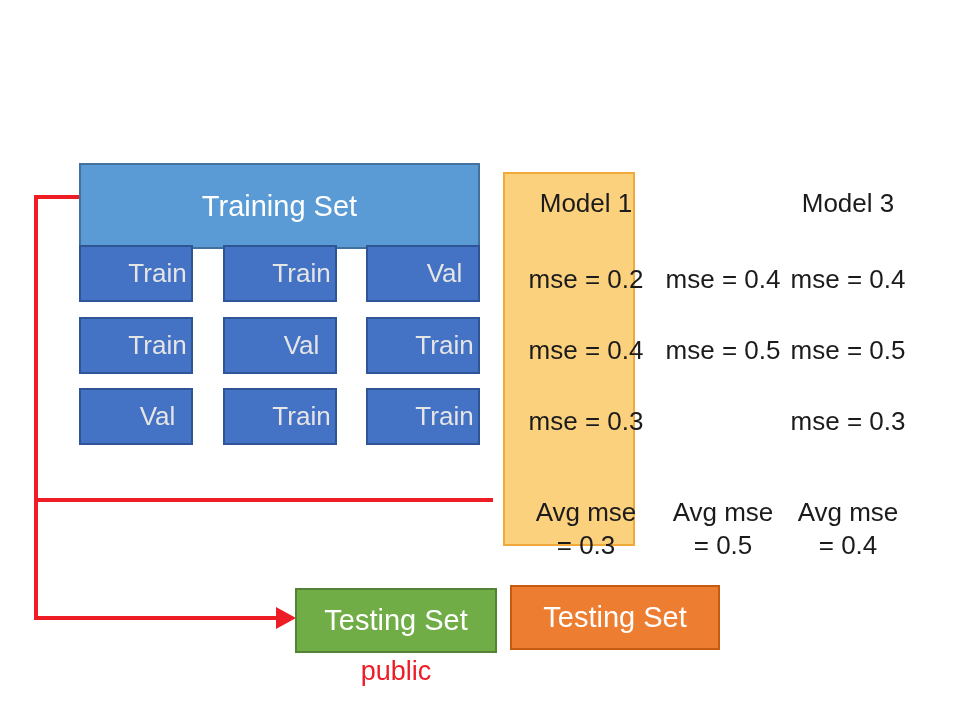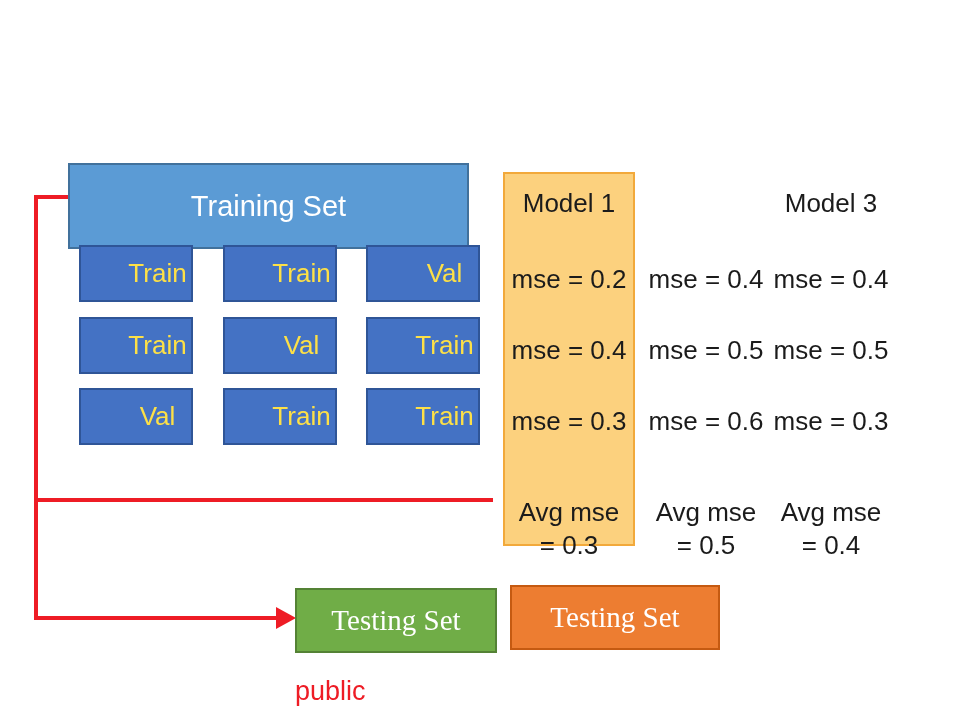--- a/index.html
+++ b/index.html
@@ -9,49 +9,49 @@
     color:var(--text);
   }
   .title {
     position:absolute; left:76px; top:70px; margin:0;
     font-size:45px; font-weight:300; letter-spacing:-0.5px; color:#1f1f1f;
     white-space:nowrap;
   }
 
   
   .training-header {
-    position:absolute; left:68px; top:163px; width:401px; height:86px;
+    position:absolute; left:79px; top:163px; width:401px; height:86px;
     background:var(--training_header); border:2px solid var(--training_header_border);
     box-sizing:border-box; display:flex; align-items:center; justify-content:center;
     color:#ffffff; font-size:29px;
   }
 
   
   .fold {
     position:absolute; width:114px; height:57px;
     background:var(--fold_fill); border:2px solid var(--fold_border);
     box-sizing:border-box; display:flex; align-items:center; justify-content:center;
-    color:#fde047; font-size:26px;padding-left:43px;
+    color:#e5e5e5; font-size:26px;padding-left:43px;
   }
   .c0{left:79px}.c1{left:223px}.c2{left:366px}
   .r0{top:245px}.r1{top:317px}.r2{top:388px}
 
   
   .panel {
     position:absolute; left:503px; top:172px; width:132px; height:374px;
     background:var(--panel_fill); border:2px solid var(--panel_border);
     box-sizing:border-box;
   }
 
   
   .model-col { position:absolute; top:0; width:132px; height:720px; }
   .col1{left:503px}.col2{left:640px}.col3{left:765px}
   .model-col .cell {
     position:absolute; left:0; width:100%; text-align:center;
-    font-size:26px; line-height:33px; color:#1b1b1b; white-space:nowrap;
+    font-size:26px; line-height:33px; color:#1b1b1b; white-space:nowrap;padding-left:17px;
   }
   .m-header{top:187px}
   .m-r1{top:263px}
   .m-r2{top:334px}
   .m-r3{top:405px}
   .m-avg{top:464px; line-height:34px; white-space:normal;margin-top:32px;}
 
   
   .rl { position:absolute; background:var(--red); }
   .rl-top { left:34px; top:195px; width:45px; height:4px; }
@@ -61,26 +61,26 @@
   .arrow-head {
     position:absolute; left:276px; top:607px; width:0; height:0;
     border-top:11px solid transparent; border-bottom:11px solid transparent;
     border-left:20px solid var(--red);
   }
 
   
   .test-box {
     position:absolute; height:65px; box-sizing:border-box;
     display:flex; align-items:center; justify-content:center;
-    color:#ffffff; font-size:29px;font-family:Liberation Serif, serif;
+    color:#ffffff; font-size:29px;
   }
   .test-public  { left:295px; top:588px; width:202px; background:var(--public_fill);  border:2px solid var(--public_border); }
   .test-private { left:510px; top:585px; width:210px; background:var(--private_fill); border:2px solid var(--private_border); }
   .caption {
-    position:absolute; text-align:left; color:var(--red); font-size:27px;margin-top:20px;
+    position:absolute; text-align:center; color:var(--red); font-size:27px;
   }
   .cap-public  { left:295px; top:656px; width:202px; }
   .cap-private { left:510px; top:660px; width:210px; }
 </style>
 </head>
 <body>
 
 <div class="slide">
 
 
@@ -131,21 +131,20 @@
     <div class="cell m-r3">mse = 0.3</div>
     <div class="cell m-avg">
       <span>Avg mse</span><br>
       <span>= 0.3</span>
     </div>
   </div>
 
   <div class="model-col col2">
     <div class="cell m-r1">mse = 0.4</div>
     <div class="cell m-r2">mse = 0.5</div>
-    <div class="cell m-r3">mse = 0.6</div>
     <div class="cell m-avg">
       <span>Avg mse</span><br>
       <span>= 0.5</span>
     </div>
   </div>
 
   <div class="model-col col3">
     <div class="cell m-header">Model 3</div>
     <div class="cell m-r1">mse = 0.4</div>
     <div class="cell m-r2">mse = 0.5</div>

